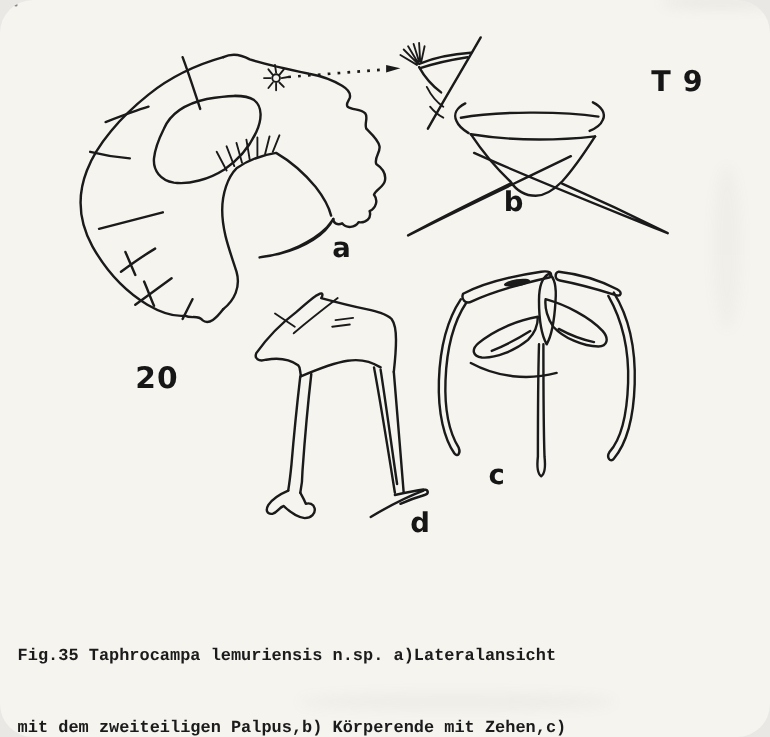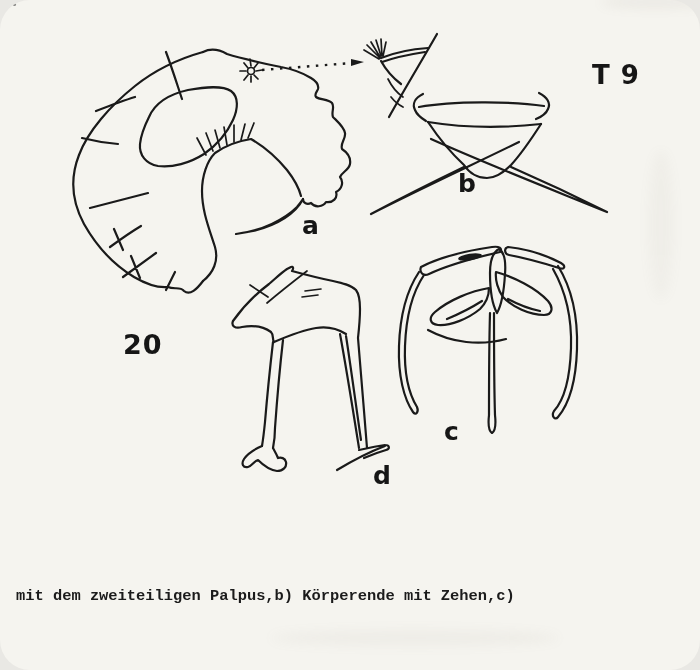--- a/index.html
+++ b/index.html
@@ -103,17 +103,18 @@
   </svg>
 
   <div class="label label-plate" style="left:592px;top:62px;">T 9</div>
   <div class="label label-fignum" style="left:123px;top:331px;">20</div>
   <div class="label label-panel" style="left:302px;top:213px;">a</div>
   <div class="label label-panel" style="left:458px;top:171px;">b</div>
   <div class="label label-panel" style="left:444px;top:419px;">c</div>
   <div class="label label-panel" style="left:373px;top:463px;">d</div>
 
   <div class="caption">
+    <div>Fig.35 Taphrocampa lemuriensis n.sp. a)Lateralansicht</div>
     <div>mit dem zweiteiligen Palpus,b) Körperende mit Zehen,c)</div>
     
   </div>
 
 </div>
 
 </body></html>

